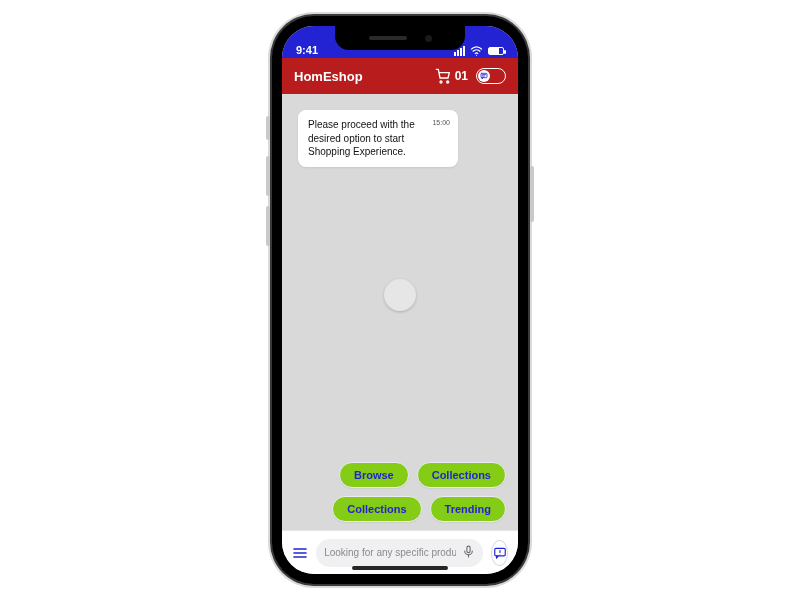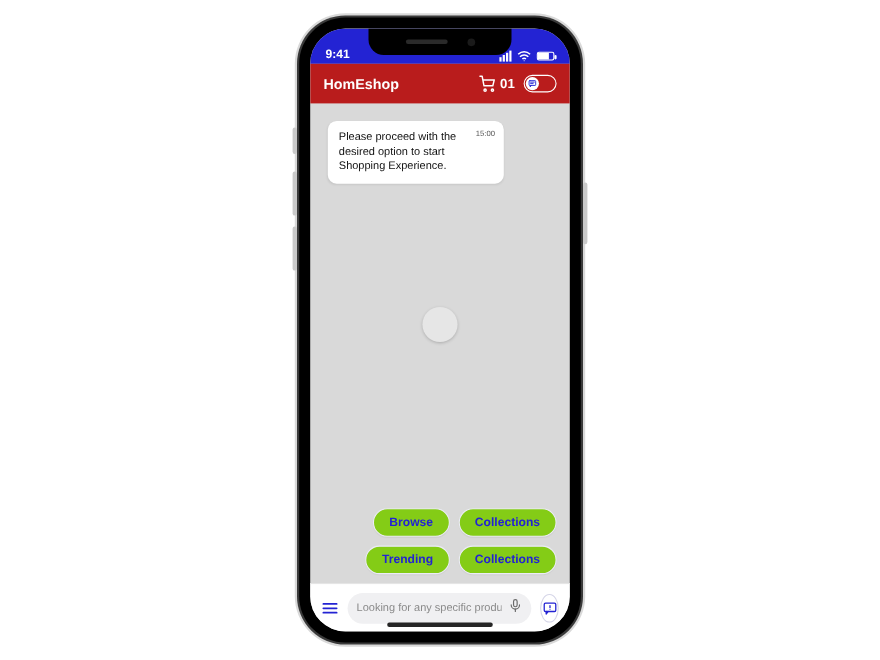--- a/index.html
+++ b/index.html
@@ -194,22 +194,22 @@
       <div class="msg">
         <span class="time">15:00</span>
         <span>Please proceed with the desired option to start Shopping Experience.</span>
       </div>
 
       <div class="touch-dot"></div>
 
       <div class="chips">
         <button class="chip">Browse</button>
         <button class="chip">Collections</button>
+        <button class="chip">Collections</button>
         <button class="chip">Trending</button>
-        <button class="chip">Collections</button>
       </div>
     </div>
 
     <div class="bottombar">
       <div class="iconbtn">
         <svg width="16" height="16" viewBox="0 0 24 24" fill="none" stroke="#2323d3" stroke-width="2.5" stroke-linecap="round">
             <line x1="3" y1="6" x2="21" y2="6"></line>
             <line x1="3" y1="12" x2="21" y2="12"></line>
             <line x1="3" y1="18" x2="21" y2="18"></line>
           </svg>

